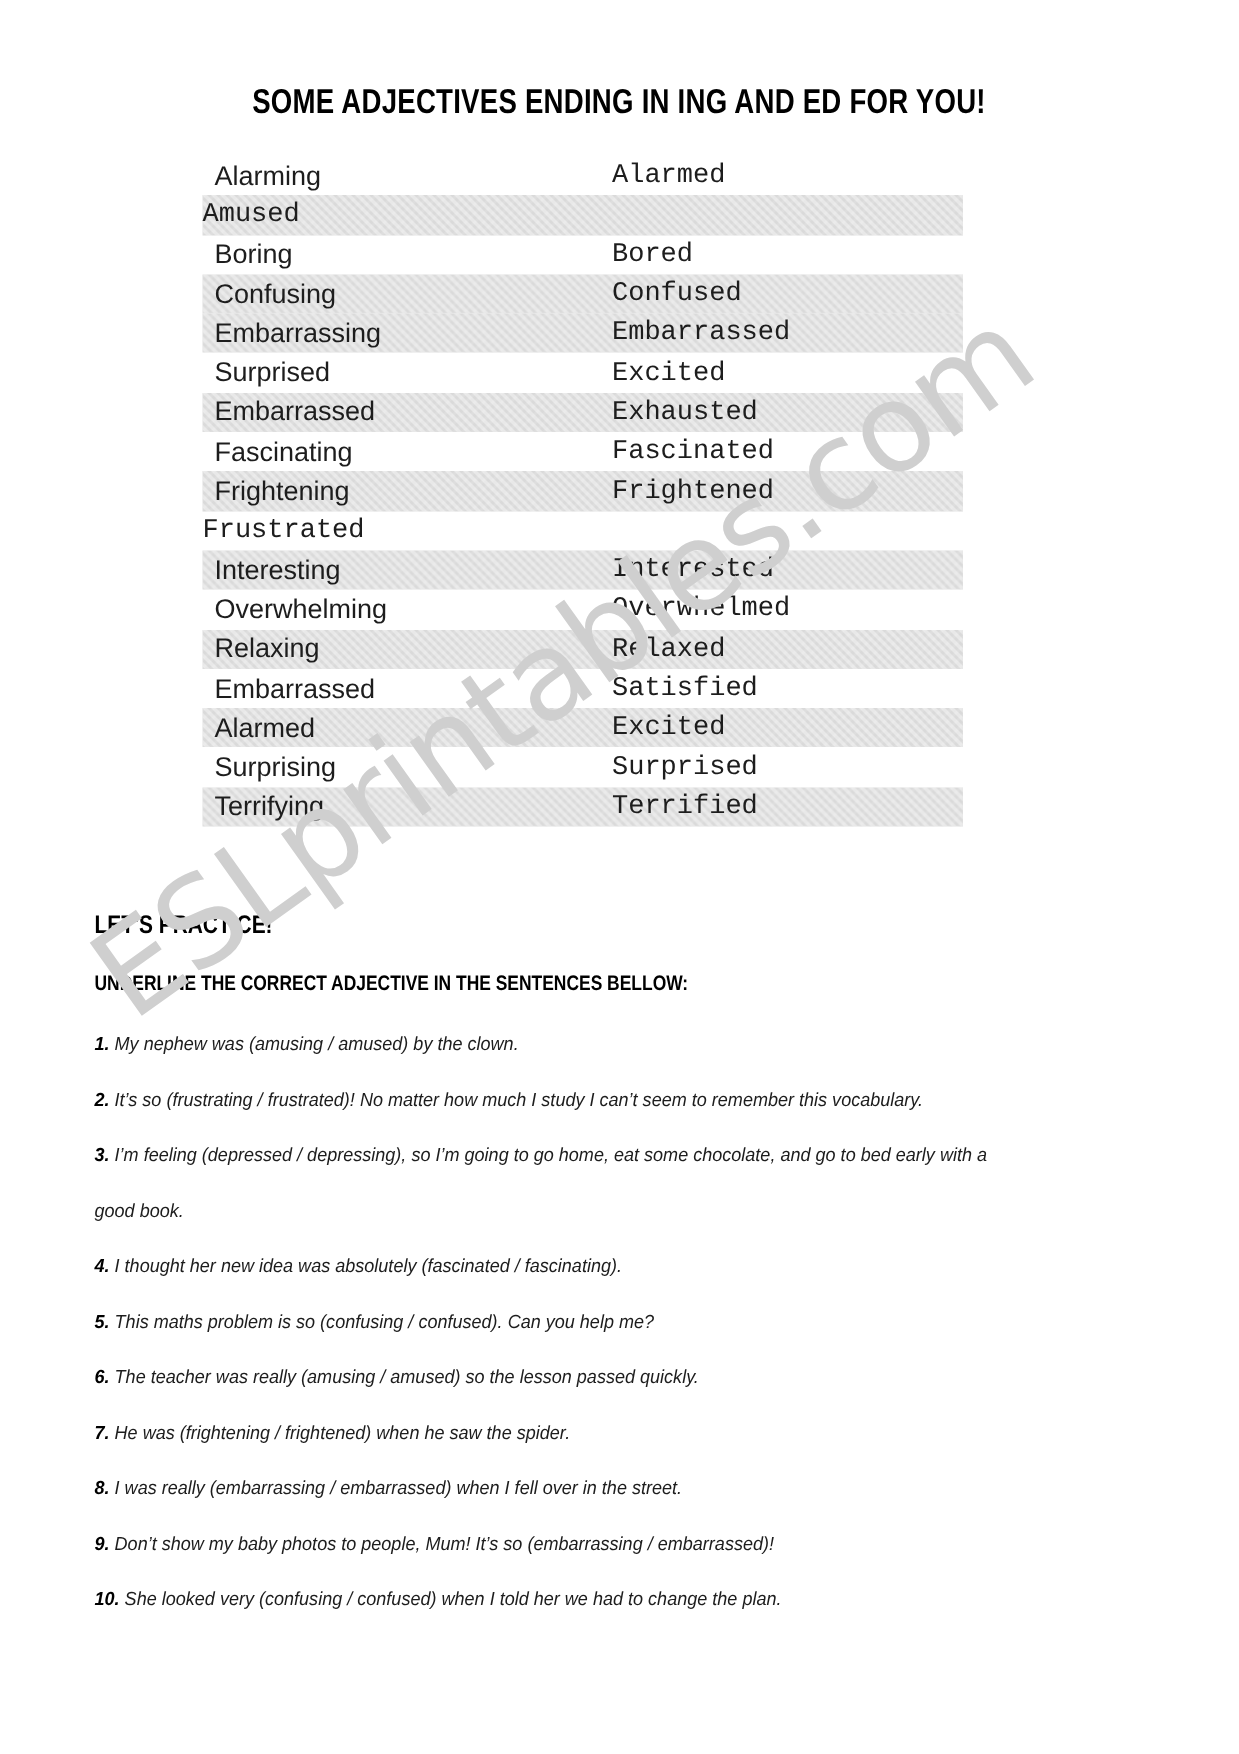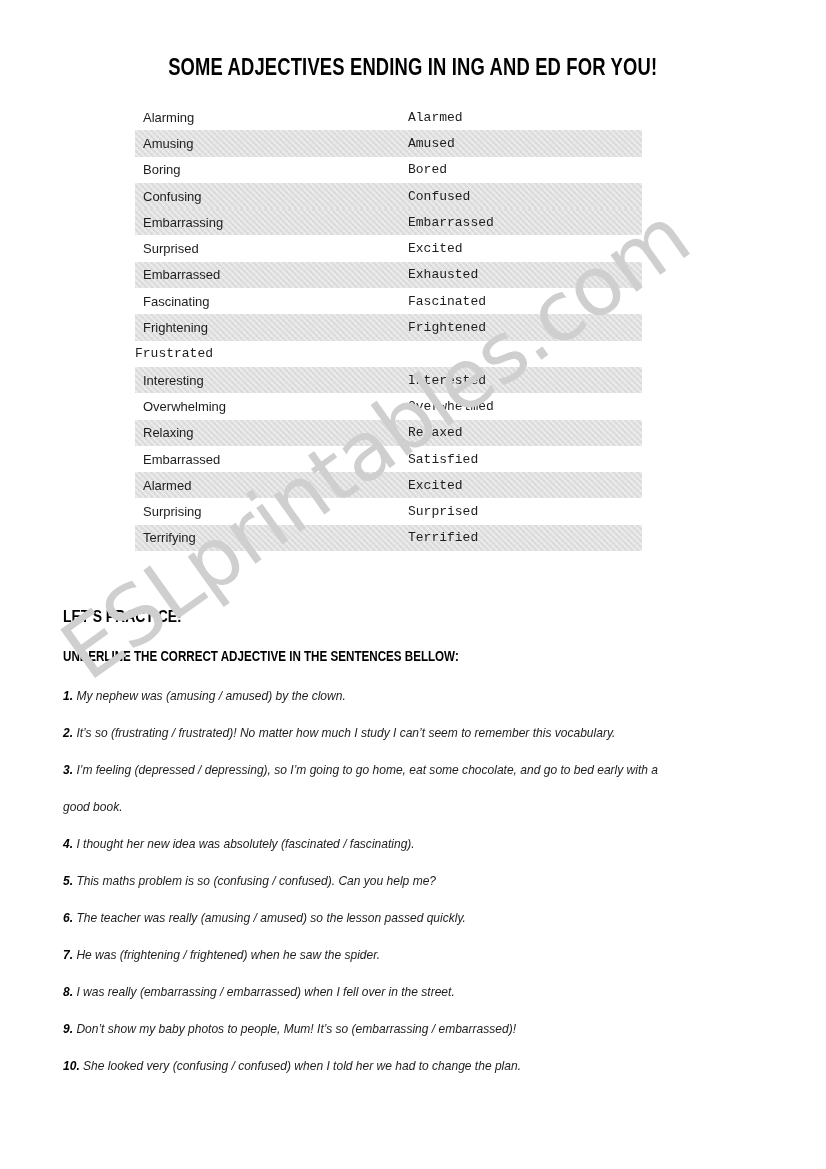--- a/index.html
+++ b/index.html
@@ -73,21 +73,21 @@
     position: absolute;
     left: 135px;
     top: 104px;
     width: 507px;
     z-index: 3;
   }
   .adj-row {
     display: flex;
     height: 26.3px;
     align-items: center;
-    font-size: 13px;
+    font-size: 18px;
     color: #1d1d1d;
   }
   .adj-row.shaded {
     background: #dedede;
     background-image:
       linear-gradient(45deg, rgba(255,255,255,0.38) 25%, transparent 25%, transparent 50%, rgba(255,255,255,0.38) 50%, rgba(255,255,255,0.38) 75%, transparent 75%),
       linear-gradient(-45deg, rgba(0,0,0,0.02) 25%, transparent 25%, transparent 50%, rgba(0,0,0,0.02) 50%, rgba(0,0,0,0.02) 75%, transparent 75%);
     background-size: 6px 6px, 6px 6px;
   }
   .adj-ing {
@@ -169,21 +169,20 @@
   <div id="title">
     <span class="t">SOME ADJECTIVES ENDING IN ING AND ED FOR YOU!</span>
   </div>
 
   <div id="adj-table">
       <div class="adj-row">
         <div class="adj-ing">Alarming</div>
         <div class="adj-ed">Alarmed</div>
       </div>
       <div class="adj-row shaded">
-        <div class="adj-ing">Amusing</div>
         <div class="adj-ed">Amused</div>
       </div>
       <div class="adj-row">
         <div class="adj-ing">Boring</div>
         <div class="adj-ed">Bored</div>
       </div>
       <div class="adj-row shaded">
         <div class="adj-ing">Confusing</div>
         <div class="adj-ed">Confused</div>
       </div>

